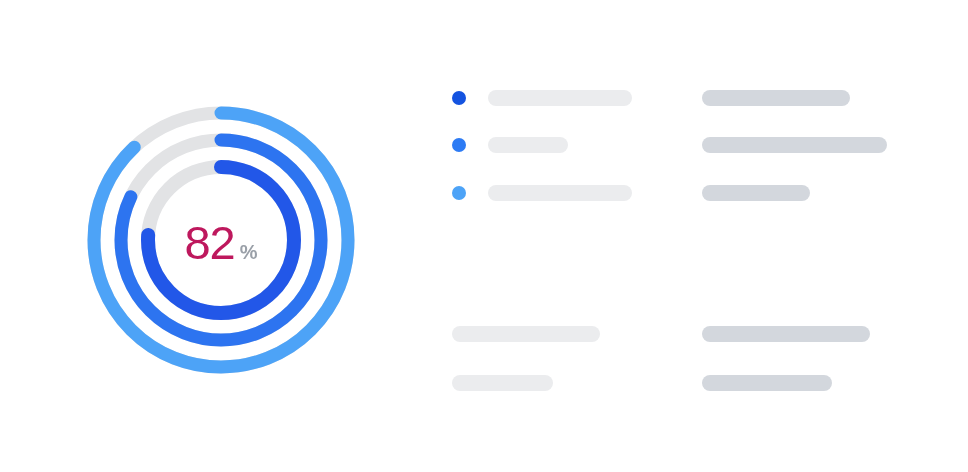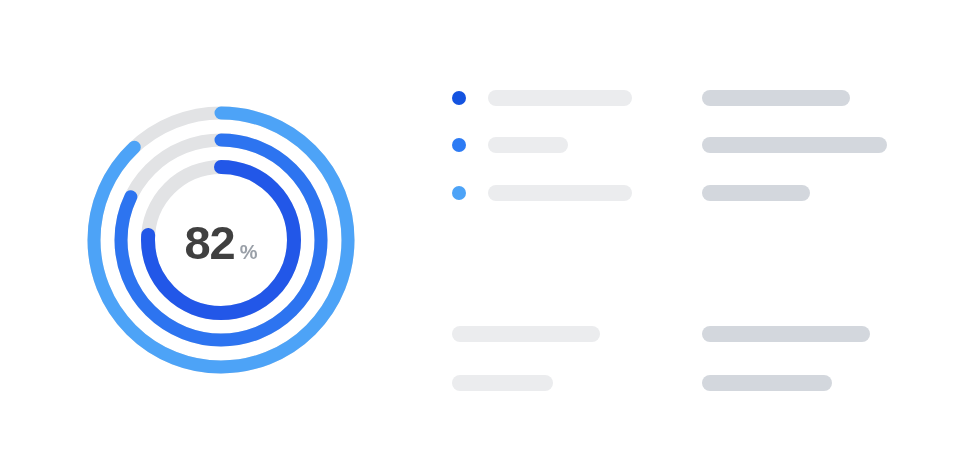--- a/index.html
+++ b/index.html
@@ -46,22 +46,22 @@
     justify-content: center;
   }
   .center-inner {
     display: flex;
     align-items: baseline;
     justify-content: center;
     transform: translateY(2px);
   }
   #percent-value {
     font-size: 47px;
-    font-weight: bold;
-    color: #404040;
+    font-weight: normal;
+    color: #be185d;
     letter-spacing: -1px;
     line-height: 1;
   }
   #percent-symbol {
     font-size: 20px;
     font-weight: bold;
     color: #9aa0a8;
     margin-left: 5px;
     line-height: 1;
   }

